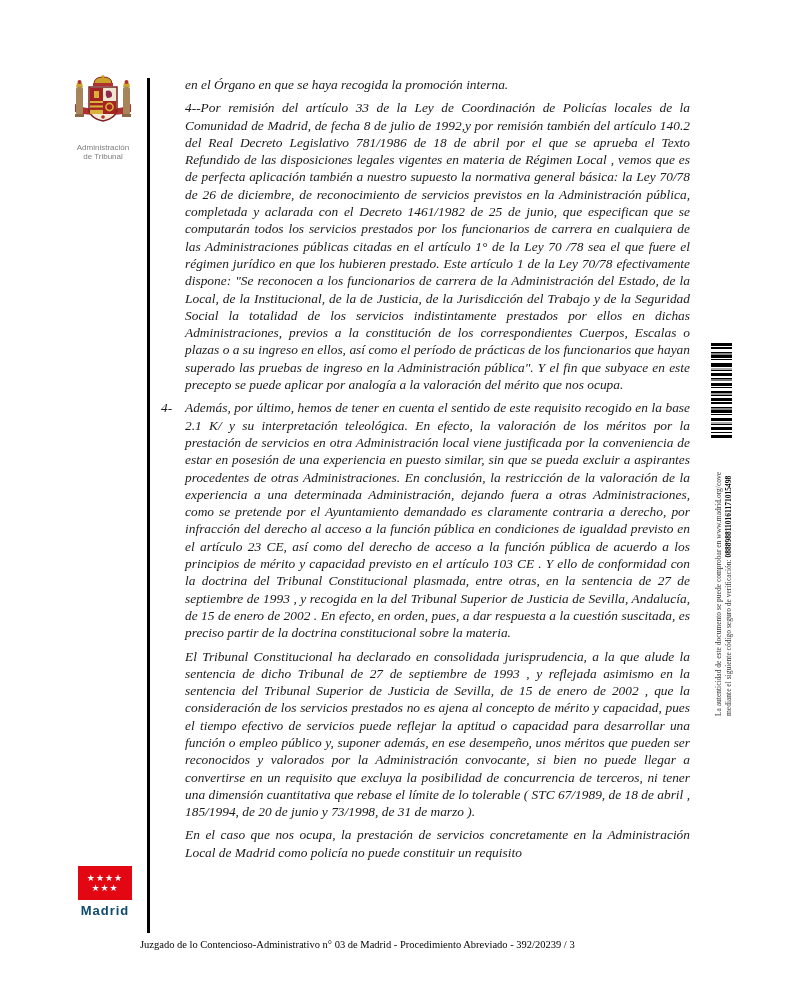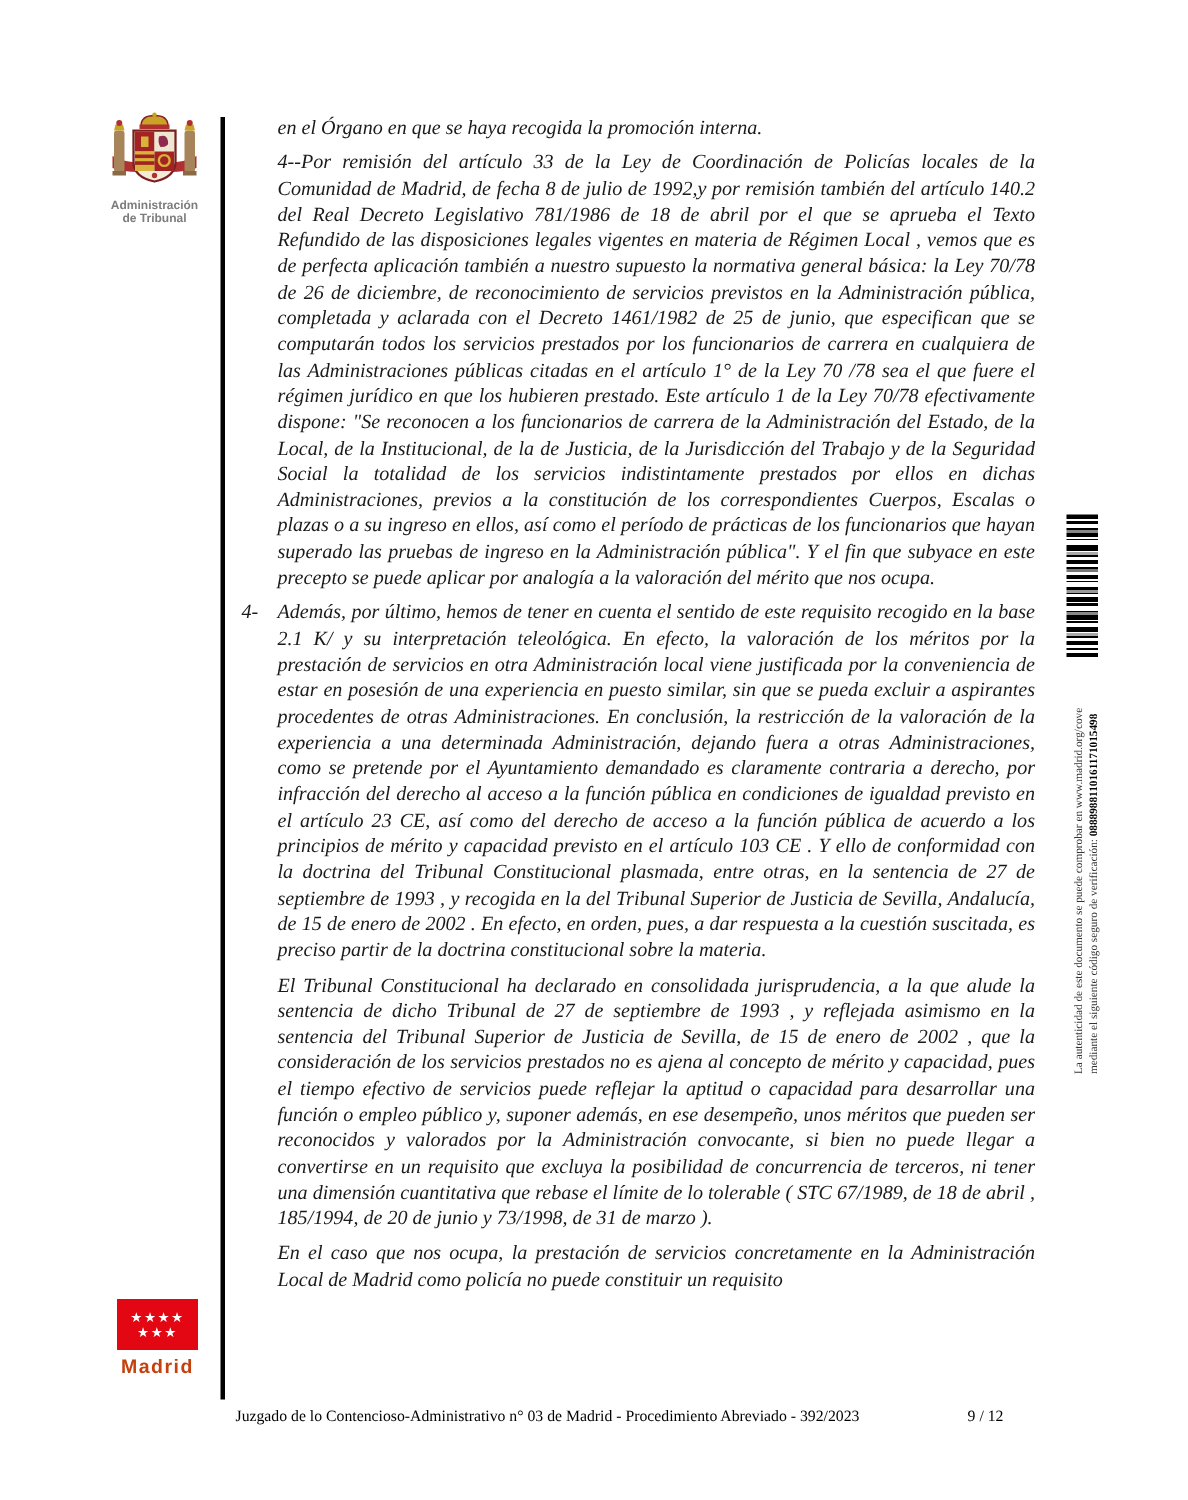--- a/index.html
+++ b/index.html
@@ -2,22 +2,22 @@
 <html><head>
 <meta charset="utf-8">
 <style>
   html,body{margin:0;padding:0;background:#fff;}
   .page{position:relative;width:792px;height:1000px;background:#ffffff;overflow:hidden;
         font-family:"Liberation Serif",serif;color:#1a1a1a;}
 
   
   .crest-block{position:absolute;left:58px;top:74px;width:90px;text-align:center;}
   .crest-svg{display:block;margin:0 auto;}
-  .crest-caption{margin-top:8px;font-family:"Liberation Sans",sans-serif;
-                 font-size:8px;line-height:9px;color:#7d7d7d;font-weight:bold;}
+  .crest-caption{margin-top:19px;font-family:"Liberation Sans",sans-serif;
+                 font-size:8px;line-height:9px;color:#7d7d7d;}
 
   
   .vline{position:absolute;left:147px;top:78px;width:3px;height:855px;background:#000;}
 
   
   .content{position:absolute;left:185px;top:76px;width:505px;}
   .para{position:relative;margin:0 0 6px 0;font-style:italic;font-size:13.4px;
         line-height:17.3px;text-align:justify;}
   .para .marker{position:absolute;left:-24px;top:0;font-style:italic;}
   .para:last-child{margin-bottom:0;}
@@ -39,25 +39,25 @@
              transform-origin:0 0;transform:rotate(-90deg);
              font-size:7.5px;line-height:9.5px;color:#333;white-space:nowrap;}
   .side-text .code{font-weight:bold;color:#000;}
 
   
   .madrid-logo{position:absolute;left:77px;top:866px;width:56px;text-align:center;}
   .madrid-flag{width:54px;height:34px;margin:0 auto;display:flex;flex-direction:column;
                justify-content:center;}
   .star-row{color:#fff;font-size:9px;line-height:10px;letter-spacing:1px;text-align:center;}
   .madrid-label{margin-top:3px;font-family:"Liberation Sans",sans-serif;font-weight:bold;
-                font-size:13px;letter-spacing:1px;color:#c2410c;}
+                font-size:13px;letter-spacing:1px;color:#0c4a6e;}
 
   
-  .footer{position:absolute;left:157px;top:939px;width:512px;display:flex;
-          justify-content:space-between;font-size:10.5px;color:#000;}
+  .footer{position:absolute;left:140px;top:939px;width:512px;display:flex;
+          justify-content:flex-start;font-size:10.5px;color:#000;}
 </style>
 </head>
 <body>
 
 <div class="page">
 
   <div class="crest-block">
     <svg class="crest-svg" width="62" height="50" viewBox="0 0 62 50">
 
       <path d="M3 30 Q14 36 31 34 Q48 36 59 30 L59 38 Q48 42 31 40 Q14 42 3 38 Z" fill="#b03030"></path>
@@ -124,16 +124,16 @@
   <div class="madrid-logo">
     <div class="madrid-flag" style="background: rgb(227, 6, 19);">
       <div class="star-row">★★★★</div>
       <div class="star-row">★★★</div>
     </div>
     <div class="madrid-label">Madrid</div>
   </div>
 
   <div class="footer">
     <span>Juzgado de lo Contencioso-Administrativo n° 03 de Madrid - Procedimiento Abreviado - 392/2023</span>
-    <span>9 / 12</span>
+    <span>9 / 3</span>
   </div>
 
 </div>
 
 </body></html>

